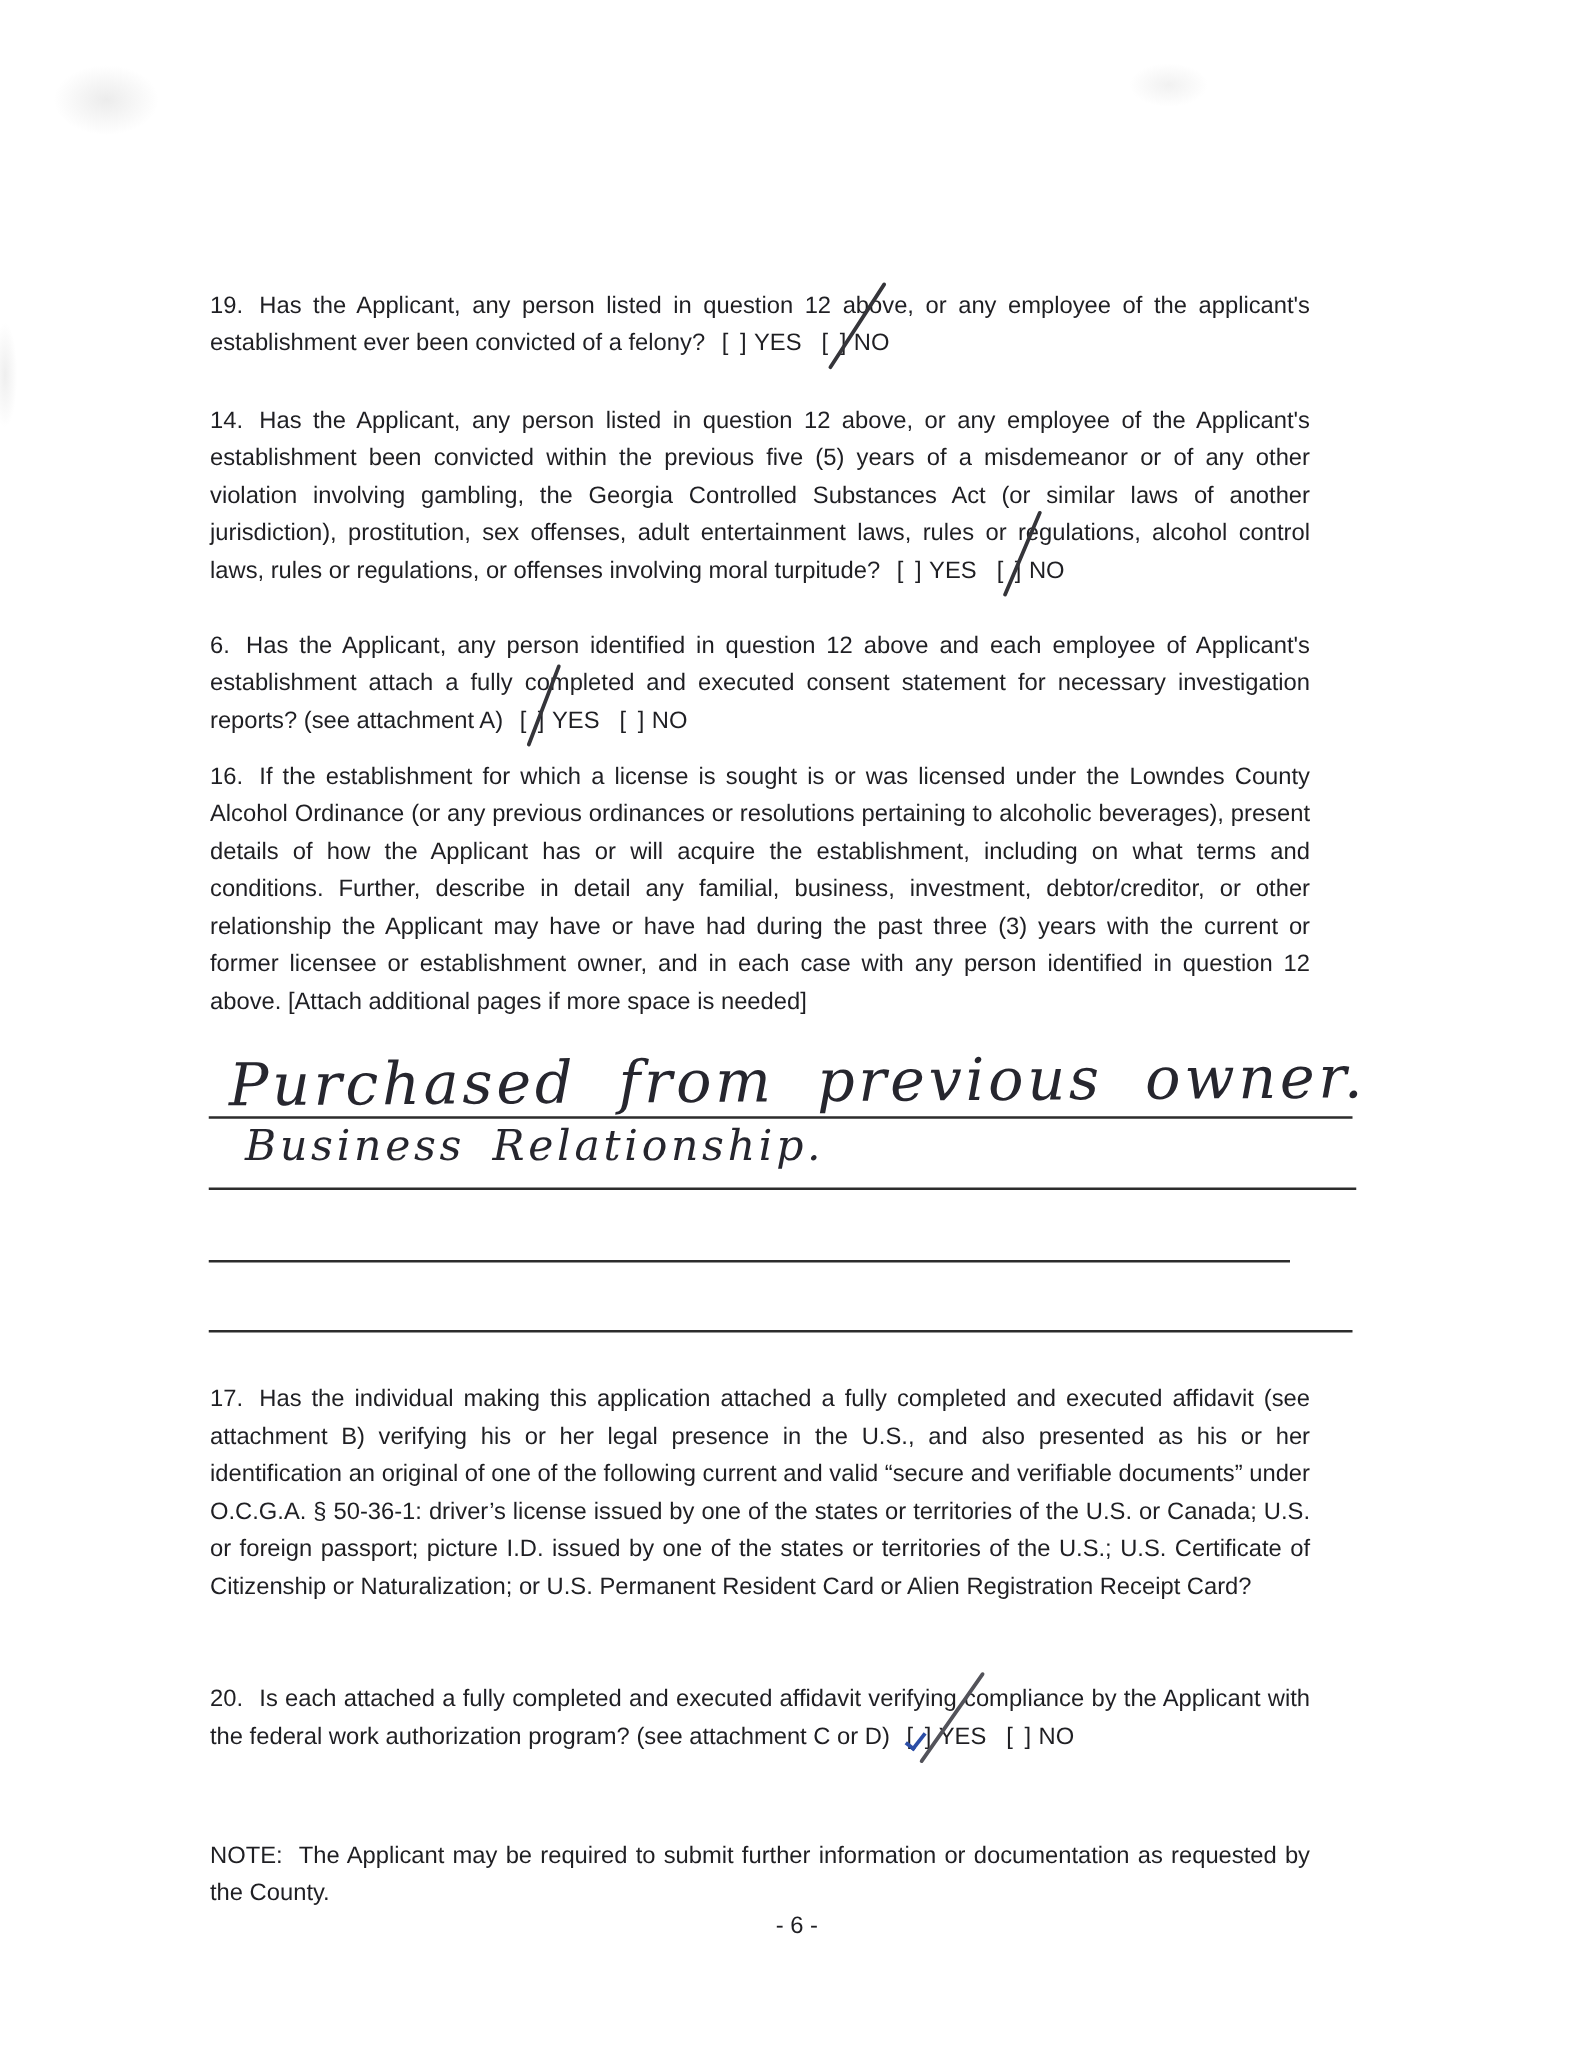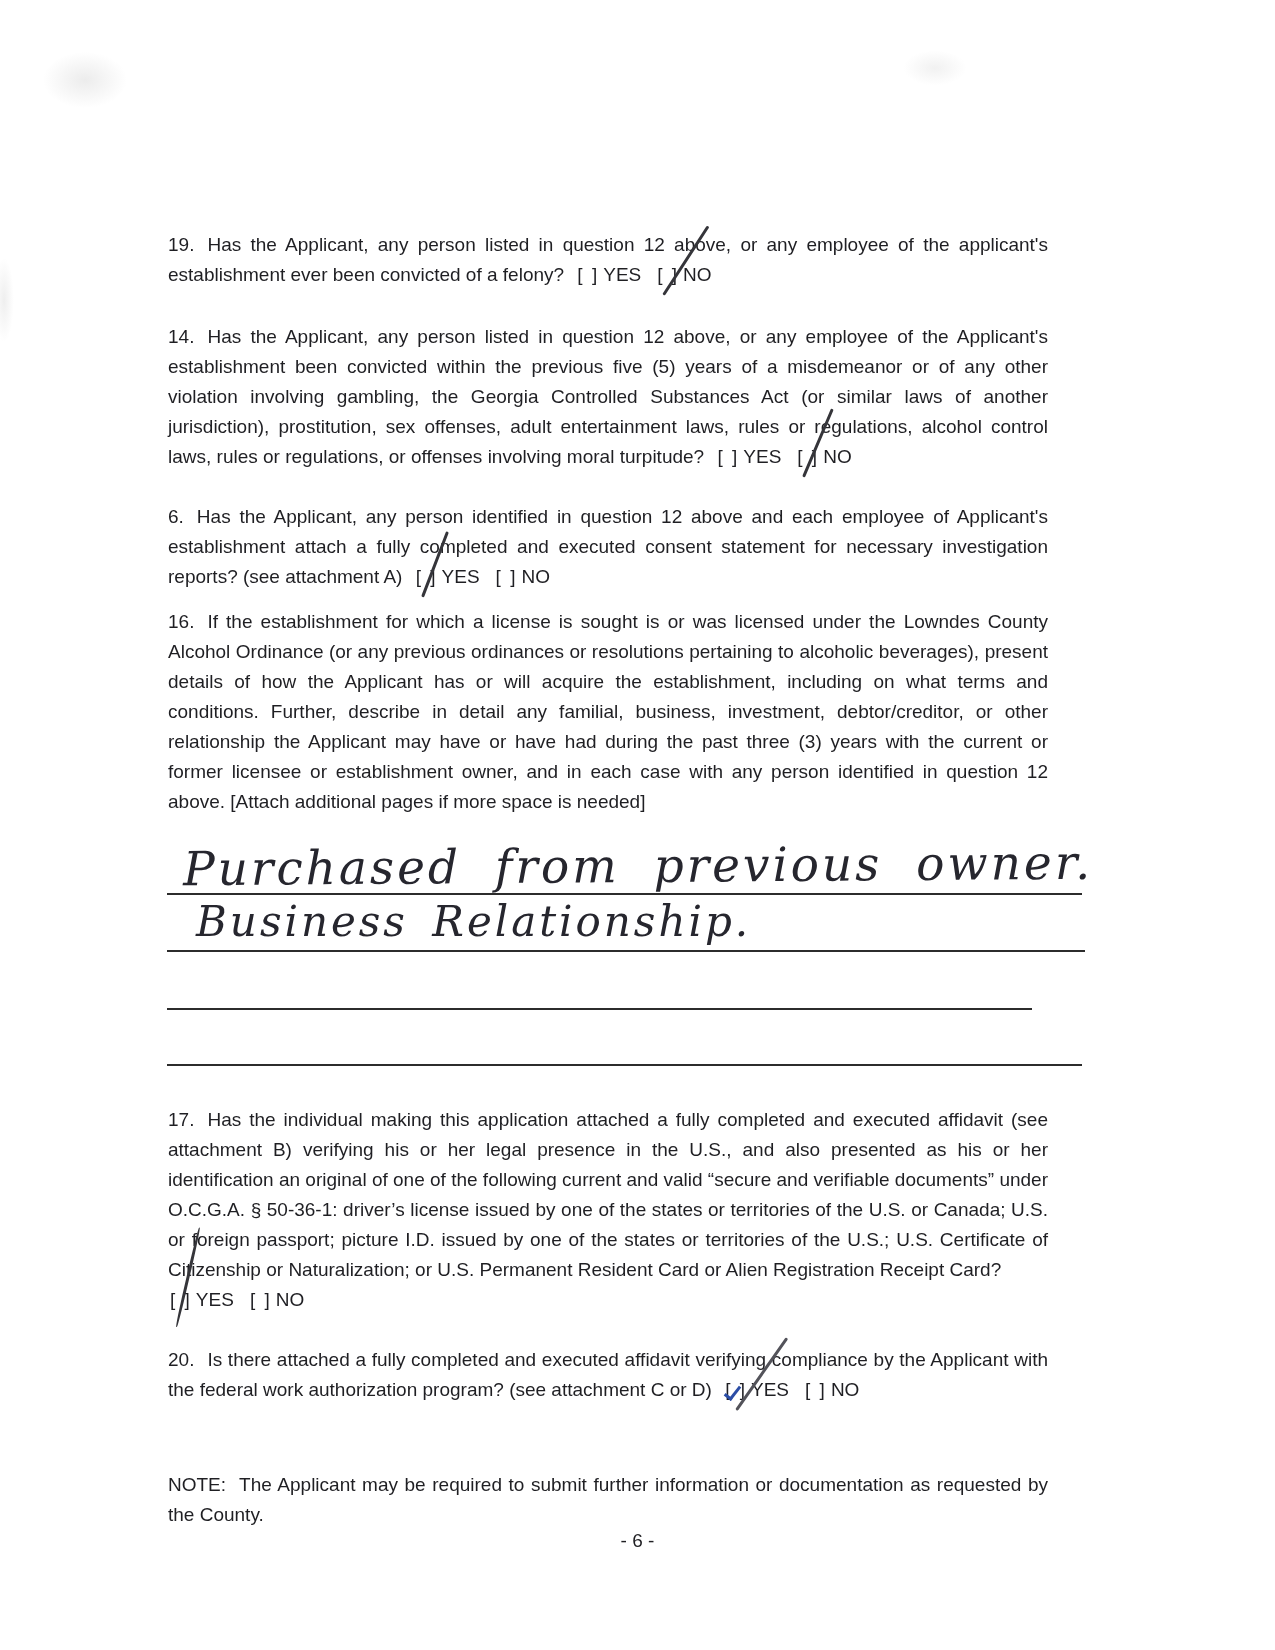--- a/index.html
+++ b/index.html
@@ -53,21 +53,21 @@
   #rule3 { left:167px; top:1008px; width:865px; }
   #rule4 { left:167px; top:1064px; width:915px; }
 
   
   .hw {
     position:absolute; white-space:nowrap;
     font-family:"DejaVu Serif", serif; font-style:italic;
     color:#26262e;
   }
   #hw1 { left:183px; top:838px; font-size:47px; letter-spacing:3px; word-spacing:16px; transform:rotate(-0.4deg); }
-  #hw2 { left:196px; top:897px; font-size:42px; letter-spacing:3px; word-spacing:8px; }
+  #hw2 { left:196px; top:897px; font-size:34px; letter-spacing:3px; word-spacing:8px; }
 
   #q13 { top:230px; }
   #q14 { top:322px; }
   #q15 { top:502px; }
   #q16 { top:607px; }
   #q17 { top:1105px; }
   #q18 { top:1345px; }
   #note { top:1470px; }
   .opts-line { display:block; }
 
@@ -103,25 +103,24 @@
 <div class="hw" id="hw1">Purchased from previous owner.</div>
 <div class="hw" id="hw2">Business Relationship.</div>
 
 <div class="rule" id="rule1"></div>
 <div class="rule" id="rule2"></div>
 <div class="rule" id="rule3"></div>
 <div class="rule" id="rule4"></div>
 
 <p class="q" id="q17">
   <span class="num">17.</span><span>Has the individual making this application attached a fully completed and executed affidavit (see attachment B) verifying  his or her legal presence in the U.S., and also presented as his or her identification an original of one of the following current and valid “secure and verifiable documents” under O.C.G.A. § 50-36-1: driver’s license issued by one of the states or territories of the U.S. or Canada; U.S. or foreign passport; picture I.D. issued by one of the states or territories of the U.S.; U.S. Certificate of Citizenship or Naturalization; or U.S. Permanent Resident Card or Alien Registration Receipt Card?</span>
-  <span class="optgroup opts-line"><span class="bx"><span class="bxt">[ ]</span><span class="slash s17"></span></span><span class="lbl">YES</span><span class="bx sp">[ ]</span><span class="lbl">NO</span></span>
 </p>
 
 <p class="q" id="q18">
-  <span class="num">20.</span><span>Is there attached a fully completed and executed affidavit verifying compliance by the Applicant with the federal work authorization program?  (see attachment C or D)</span>
+  <span class="num">20.</span><span>Is each attached a fully completed and executed affidavit verifying compliance by the Applicant with the federal work authorization program?  (see attachment C or D)</span>
   <span class="optgroup"><span class="bx lead"><span class="bxt">[ ]</span><span class="slash s18"></span><span class="bluev"></span></span><span class="lbl">YES</span><span class="bx sp">[ ]</span><span class="lbl">NO</span></span>
 </p>
 
 <p class="q" id="note">
   <span class="num">NOTE:</span><span>The Applicant may be required to submit further information or documentation as requested by the County.</span>
 </p>
 
 <div class="footer">- 6 -</div>
 
 </body></html>

